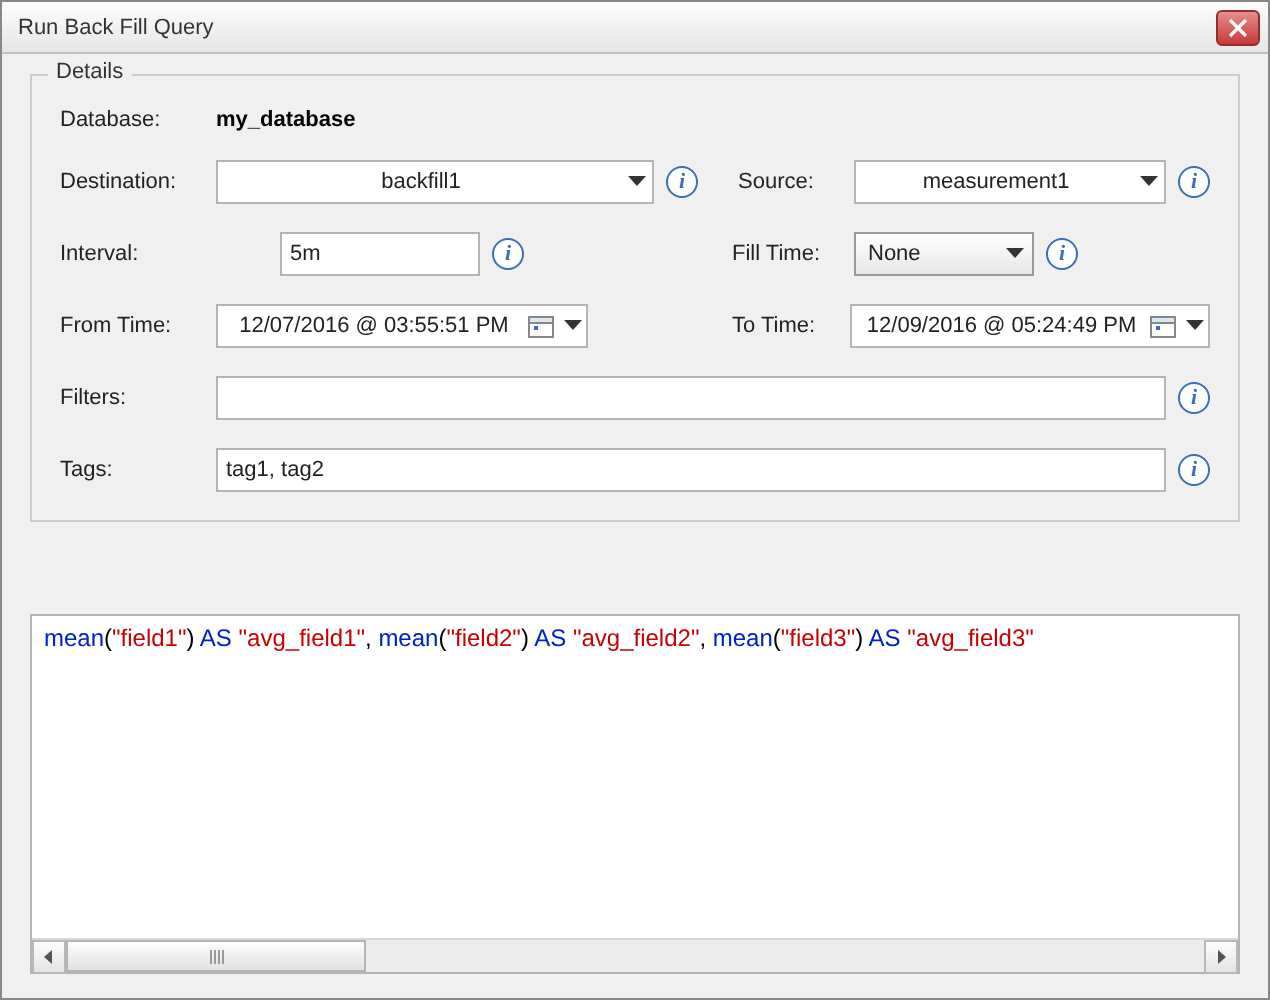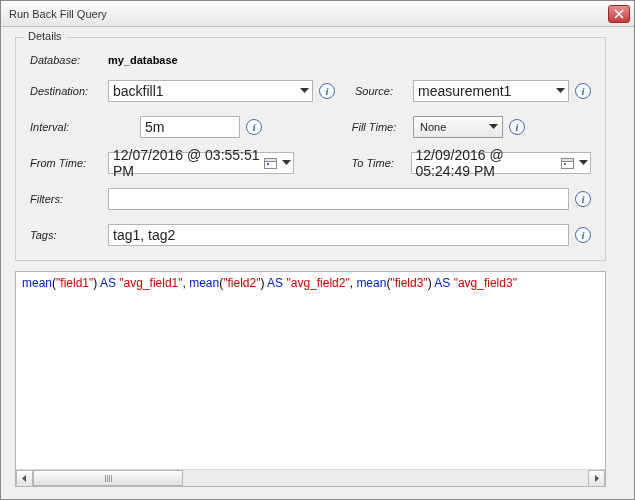--- a/index.html
+++ b/index.html
@@ -39,23 +39,24 @@
     border: 1px solid #9a2b2b;
     border-radius: 3px;
     display: flex;
     align-items: center;
     justify-content: center;
     cursor: pointer;
   }
   .close-btn svg { display: block; }
   .content {
     flex: 1;
-    padding: 10px 28px 12px 14px;
+    padding: 10px 14px 12px 14px;
     display: flex;
     flex-direction: column;
+    gap: 36px;
   }
   .groupbox {
     border: 1px solid #cccccc;
     padding: 10px 14px 14px 14px;
     position: relative;
   }
   .group-legend {
     position: absolute;
     top: -8px;
     left: 8px;
@@ -66,32 +67,32 @@
   .row {
     display: flex;
     align-items: center;
     margin-top: 14px;
     gap: 6px;
   }
   .row.first { margin-top: 6px; }
   .label {
     width: 72px;
     color: #222;
-    font-style: italic;
   }
   .col-right .label { width: 66px; text-align: center; }
   .bold { font-weight: bold; }
   .combo, .textin, .datein {
     border: 1px solid #b4b4b4;
     background: #fff;
     height: 22px;
     font-family: inherit;
-    font-size: 14px;
+    font-size: 11px;
     padding: 0 4px;
     color: #222;
+    justify-content: center;
   }
   .combo {
     position: relative;
     display: flex;
     align-items: center;
     padding-right: 18px;
   }
   .combo .chev {
     position: absolute;
     right: 3px;

